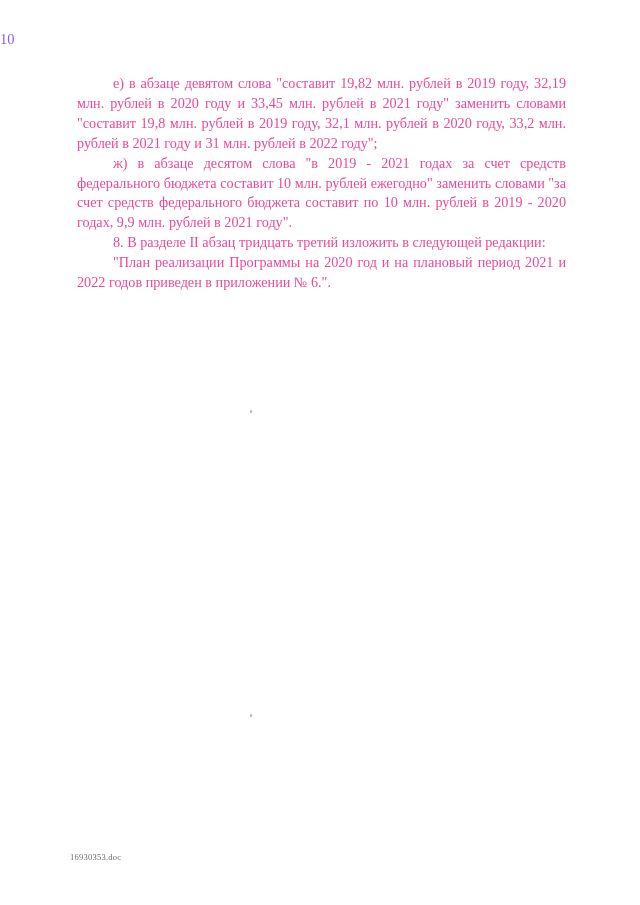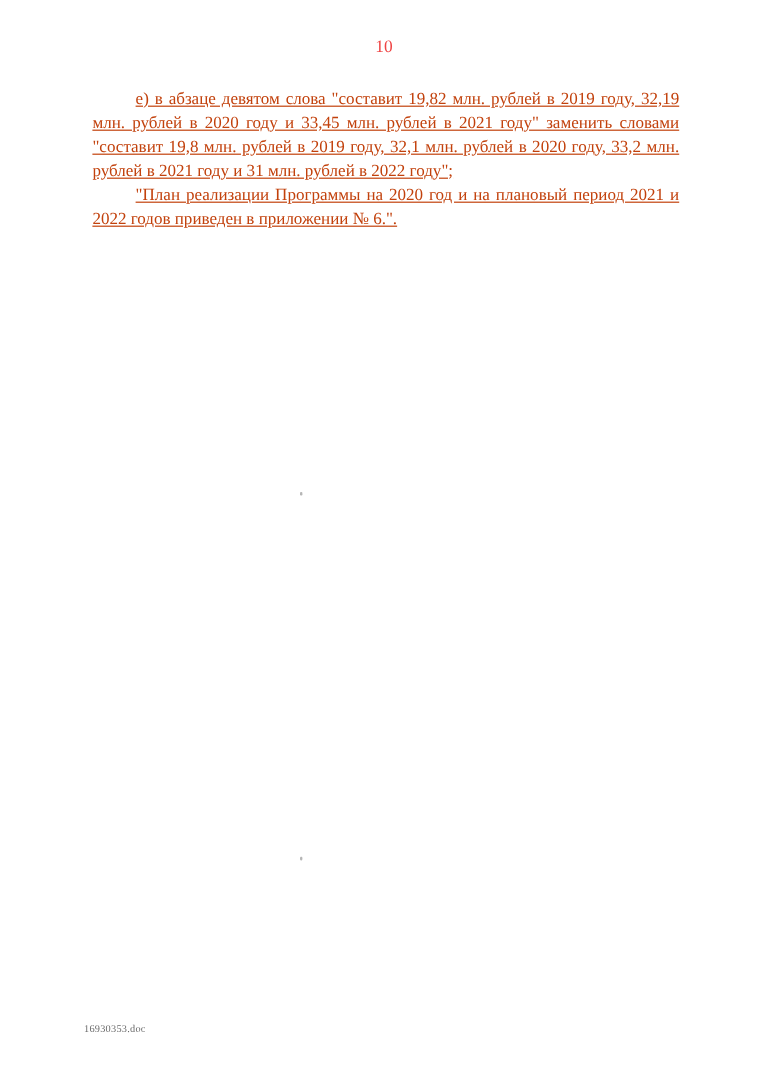--- a/index.html
+++ b/index.html
@@ -18,43 +18,42 @@
   .page {
     position: absolute;
     inset: 0;
     background: #ffffff;
   }
   .page-number {
     position: absolute;
     top: 30px;
     left: 0;
     width: 640px;
-    text-align: center;
+    text-align: left;
     font-size: 14.5px;
     line-height: 18px;
-    color: #ef4444;
+    color: #8b5cf6;
   }
   .body-text {
     position: absolute;
     top: 74px;
     left: 77px;
     width: 489px;
   }
   p.para {
     margin: 0;
     font-size: 14.2px;
     line-height: 19.9px;
     text-align: justify;
     text-justify: inter-word;
     text-indent: 36px;
-    color: #c2410c;
+    color: #ec4899;
     -webkit-hyphens: none;
     hyphens: none;
     white-space: normal;
-    text-decoration: underline;
   }
   p.para:last-child {
     text-align-last: left;
   }
   p.para.lastline-left {
     text-align-last: left;
   }
   
   .speck {
     position: absolute;
@@ -80,20 +79,22 @@
 </style>
 </head>
 <body>
 
 <div class="page">
 
   <div class="page-number">10</div>
 
   <div class="body-text">
     <p class="para lastline-left">е) в абзаце девятом слова "составит 19,82 млн. рублей в 2019 году, 32,19 млн. рублей в 2020 году и 33,45 млн. рублей в 2021 году" заменить словами "составит 19,8 млн. рублей в 2019 году, 32,1 млн. рублей в 2020 году, 33,2 млн. рублей в 2021 году и 31 млн. рублей в 2022 году";</p>
+    <p class="para lastline-left">ж) в абзаце десятом слова "в 2019 - 2021 годах за счет средств федерального бюджета составит 10 млн. рублей ежегодно" заменить словами "за счет средств федерального бюджета составит по 10 млн. рублей в 2019 - 2020 годах, 9,9 млн. рублей в 2021 году".</p>
+    <p class="para lastline-left">8. В разделе II абзац тридцать третий изложить в следующей редакции:</p>
     <p class="para lastline-left">"План реализации Программы на 2020 год и на плановый период 2021 и 2022 годов приведен в приложении № 6.".</p>
   </div>
 
   <div class="speck s1"></div>
   <div class="speck s2"></div>
 
   <div class="footer-note">16930353.doc</div>
 
 </div>
 

